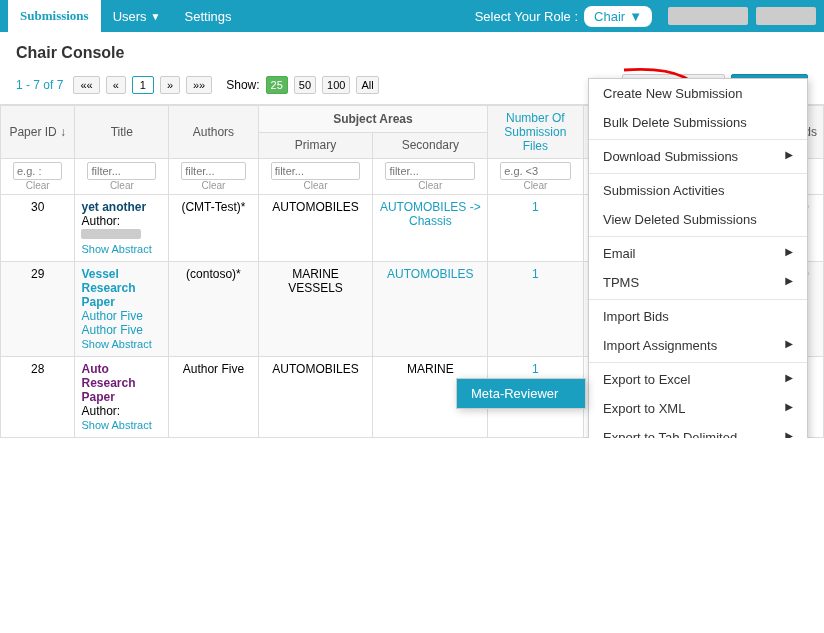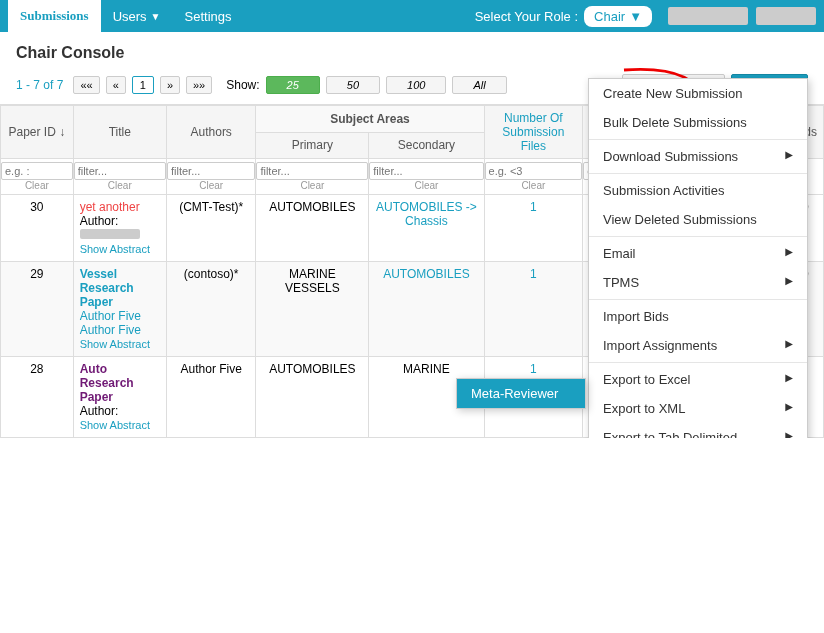--- a/index.html
+++ b/index.html
@@ -104,26 +104,25 @@
       padding: 2px 7px;
       font-size: 11px;
       border-radius: 2px;
     }
     .toolbar .show-label {
       font-size: 12px;
       margin-left: 8px;
     }
     .toolbar .show-btn {
       border: 1px solid #ccc;
-      padding: 2px 20px;
+      padding: 2px 4px;
       cursor: pointer;
       font-size: 11px;
       border-radius: 2px;
       background: #f5f5f5;
-      font-style: italic;
     }
     .toolbar .show-btn.active {
       background: #5cb85c;
       color: #fff;
       border-color: #4cae4c;
     }
     .toolbar .clear-btn {
       margin-left: auto;
       border: 1px solid #ccc;
       background: #f5f5f5;
@@ -174,21 +173,21 @@
     }
     td {
       border: 1px solid #ddd;
       padding: 5px 6px;
       vertical-align: top;
       text-align: center;
     }
     td.left { text-align: left; }
     td.link-text { color: #1a9fc0; cursor: pointer; }
     tr:nth-child(even) { background: #f9f9f9; }
-    .filter-row td { background: #fff; padding: 3px 0; }
+    .filter-row td { background: #fff; padding: 3px 12px; }
     .filter-input {
       width: 100%;
       font-size: 11px;
       padding: 2px 3px;
       border: 1px solid #ccc;
       border-radius: 2px;
     }
     .clear-link {
       color: #999;
       font-size: 10px;
@@ -359,21 +358,21 @@
           <td><input class="filter-input" placeholder="filter..." style=""><br><span class="clear-link">Clear</span></td>
           <td></td>
           <td></td>
         </tr>
       </thead>
       <tbody>
 
         <tr>
           <td><span class="link-text">30</span></td>
           <td class="left">
-            <span style="font-weight:normal; color:#ef4444; cursor:pointer;">yet another</span><br>
+            <span style="font-weight:bold; color:#0c4a6e; cursor:pointer;">yet another</span><br>
             <span>Author:</span><br>
             <span class="blurred-text"></span><br>
             <span class="show-abstract">Show Abstract</span>
           </td>
           <td>
             <span>(CMT-Test)*</span>
           </td>
           <td><span>AUTOMOBILES</span></td>
           <td class="link-text"><span>AUTOMOBILES -&gt; Chassis</span></td>
           <td class="num-link"><span>1</span></td>

